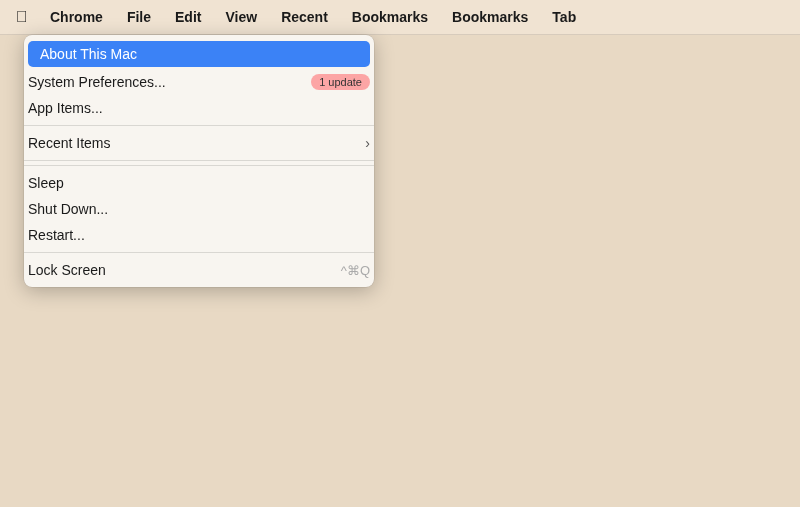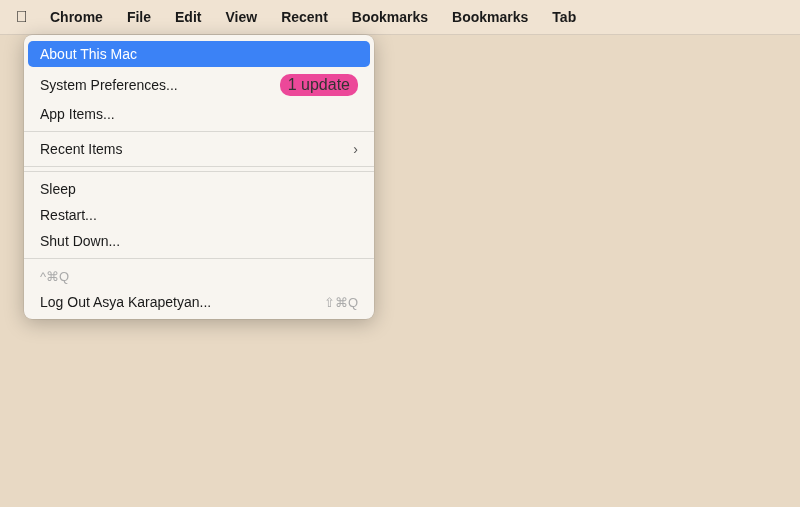--- a/index.html
+++ b/index.html
@@ -62,39 +62,39 @@
       box-shadow: 0 4px 20px rgba(0,0,0,0.25), 0 0 0 0.5px rgba(0,0,0,0.12);
       padding: 4px 0;
       z-index: 200;
       margin-left: 20px;
     }
 
     .menu-item {
       display: flex;
       align-items: center;
       justify-content: space-between;
-      padding: 5px 16px;
+      padding: 5px 4px;
       font-size: 14px;
       color: #1a1a1a;
       cursor: default;
       min-height: 26px;
     }
 
     .menu-item.highlighted {
       background-color: #3b82f6;
       color: white;
       border-radius: 5px;
       margin: 2px 4px;
       padding: 5px 12px;
     }
 
     .menu-item .badge {
-      background-color: #ec4899;
+      background-color: #fca5a5;
       color: #333;
-      font-size: 16px;
+      font-size: 11px;
       padding: 2px 8px;
       border-radius: 10px;
       font-weight: 500;
     }
 
     .menu-item .chevron {
       color: #555;
       font-size: 14px;
     }
 
@@ -156,31 +156,28 @@
   <div class="menu-divider"></div>
 
 
   <div class="menu-divider"></div>
 
   <div class="menu-item">
     <span class="menu-item-label">Sleep</span>
   </div>
 
   <div class="menu-item">
-    <span class="menu-item-label">Restart...</span>
+    <span class="menu-item-label">Shut Down...</span>
   </div>
 
   <div class="menu-item">
-    <span class="menu-item-label">Shut Down...</span>
+    <span class="menu-item-label">Restart...</span>
   </div>
 
   <div class="menu-divider"></div>
 
   <div class="menu-item">
+    <span class="menu-item-label">Lock Screen</span>
     <span class="shortcut-keys">^⌘Q</span>
   </div>
 
-  <div class="menu-item">
-    <span class="menu-item-label">Log Out Asya Karapetyan...</span>
-    <span class="shortcut-keys">⇧⌘Q</span>
-  </div>
 
 </div>
 
 </body></html>

